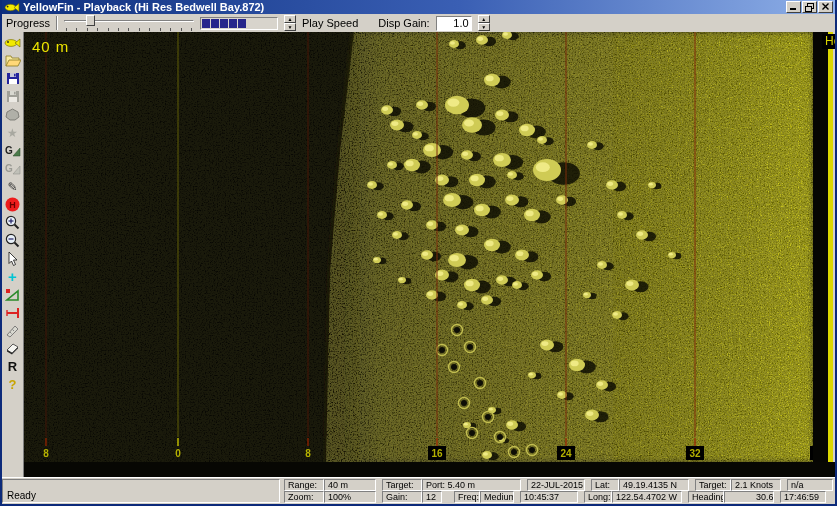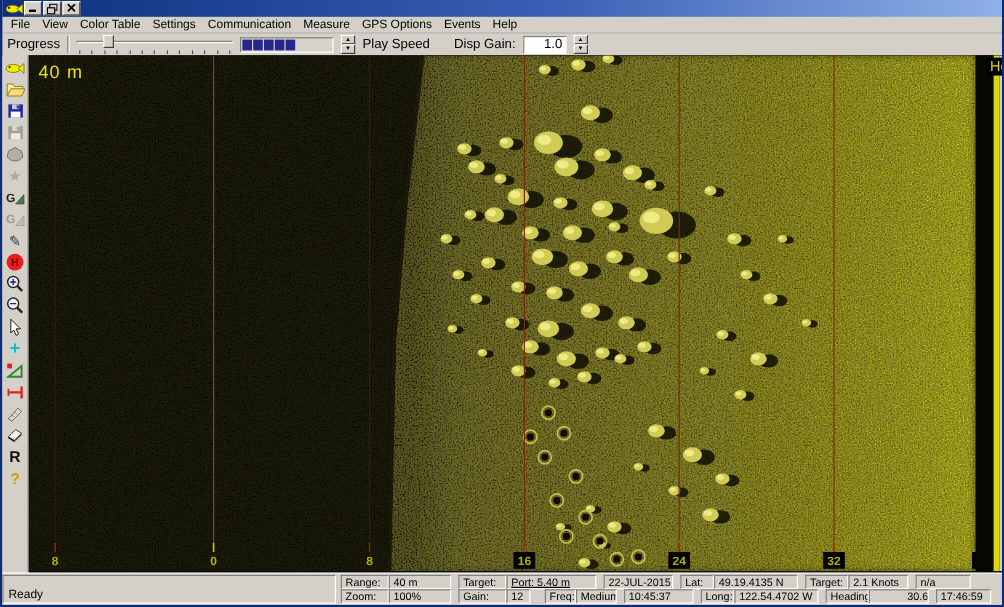--- a/index.html
+++ b/index.html
@@ -51,51 +51,41 @@
 <div class="win">
 
   <div class="titlebar">
     <span style="display:flex;">
       <svg width="16" height="11" viewBox="0 0 16 11">
           <ellipse cx="6.5" cy="5.5" rx="5.5" ry="3.2" fill="#f2ea00" stroke="#6a6000" stroke-width="0.6"></ellipse>
           <polygon points="10,5.5 15,1.5 15,9.5" fill="#f2ea00" stroke="#6a6000" stroke-width="0.6"></polygon>
           <circle cx="3.6" cy="4.6" r="0.9" fill="#222"></circle>
         </svg>
     </span>
+    <span class="ttext">YellowFin - Playback (Hi Res Bedwell Bay.872)</span>
     <span class="wbtns">
       <button class="wb">
           <svg width="8" height="8">
             <rect x="0" y="5" width="6" height="2" fill="#000"></rect>
           </svg>
         </button>
       <button class="wb">
           <svg width="9" height="9">
             <rect x="2.5" y="0.5" width="6" height="5" fill="none" stroke="#000"></rect>
             <rect x="0.5" y="3.5" width="6" height="5" fill="#d4d0c8" stroke="#000"></rect>
           </svg>
         </button>
       <button class="wb">
           <svg width="8" height="8">
             <path d="M0.5 0.5 L6.5 6.5 M6.5 0.5 L0.5 6.5" stroke="#000" stroke-width="1.4"></path>
           </svg>
         </button>
     </span>
   </div>
 
-  <div class="menubar" id="menubar">
-      <span class="mi">File</span>
-      <span class="mi">View</span>
-      <span class="mi">Color Table</span>
-      <span class="mi">Settings</span>
-      <span class="mi">Communication</span>
-      <span class="mi">Measure</span>
-      <span class="mi">GPS Options</span>
-      <span class="mi">Events</span>
-      <span class="mi">Help</span>
-    </div>
 
   <div class="toolbar">
     <span class="tlbl">Progress</span>
     <span class="tsep"></span>
     <div class="slider">
       <div class="groove"></div>
       <div class="thumb"></div>
       <div class="ticks">
         <i></i>
           <i></i>
@@ -558,21 +548,21 @@
   <div class="statusbar">
     <div class="readybox">
       <span>Ready</span>
     </div>
     <div class="fields" id="statusfields">
         <div class="frow">
           <div class="fcell" style="width: 40px;">Range:</div>
           <div class="fcell" style="width: 52px;">40 m</div>
           <div class="fsp" style="width: 6px;"></div>
           <div class="fcell" style="width: 40px;">Target:</div>
-          <div class="fcell" style="width: 75px; text-decoration: underline;">Port: 5.40 m</div>
+          <div class="fcell" style="width: 99px;">Port: 5.40 m</div>
           <div class="fsp" style="width: 6px;"></div>
           <div class="fcell" style="width: 58px;">22-JUL-2015</div>
           <div class="fsp" style="width: 6px;"></div>
           <div class="fcell" style="width: 28px;">Lat:</div>
           <div class="fcell" style="width: 70px;">49.19.4135 N</div>
           <div class="fsp" style="width: 6px;"></div>
           <div class="fcell" style="width: 36px;">Target:</div>
           <div class="fcell" style="width: 50px;">2.1 Knots</div>
           <div class="fsp" style="width: 6px;"></div>
           <div class="fcell" style="width: 46px;">n/a</div>

